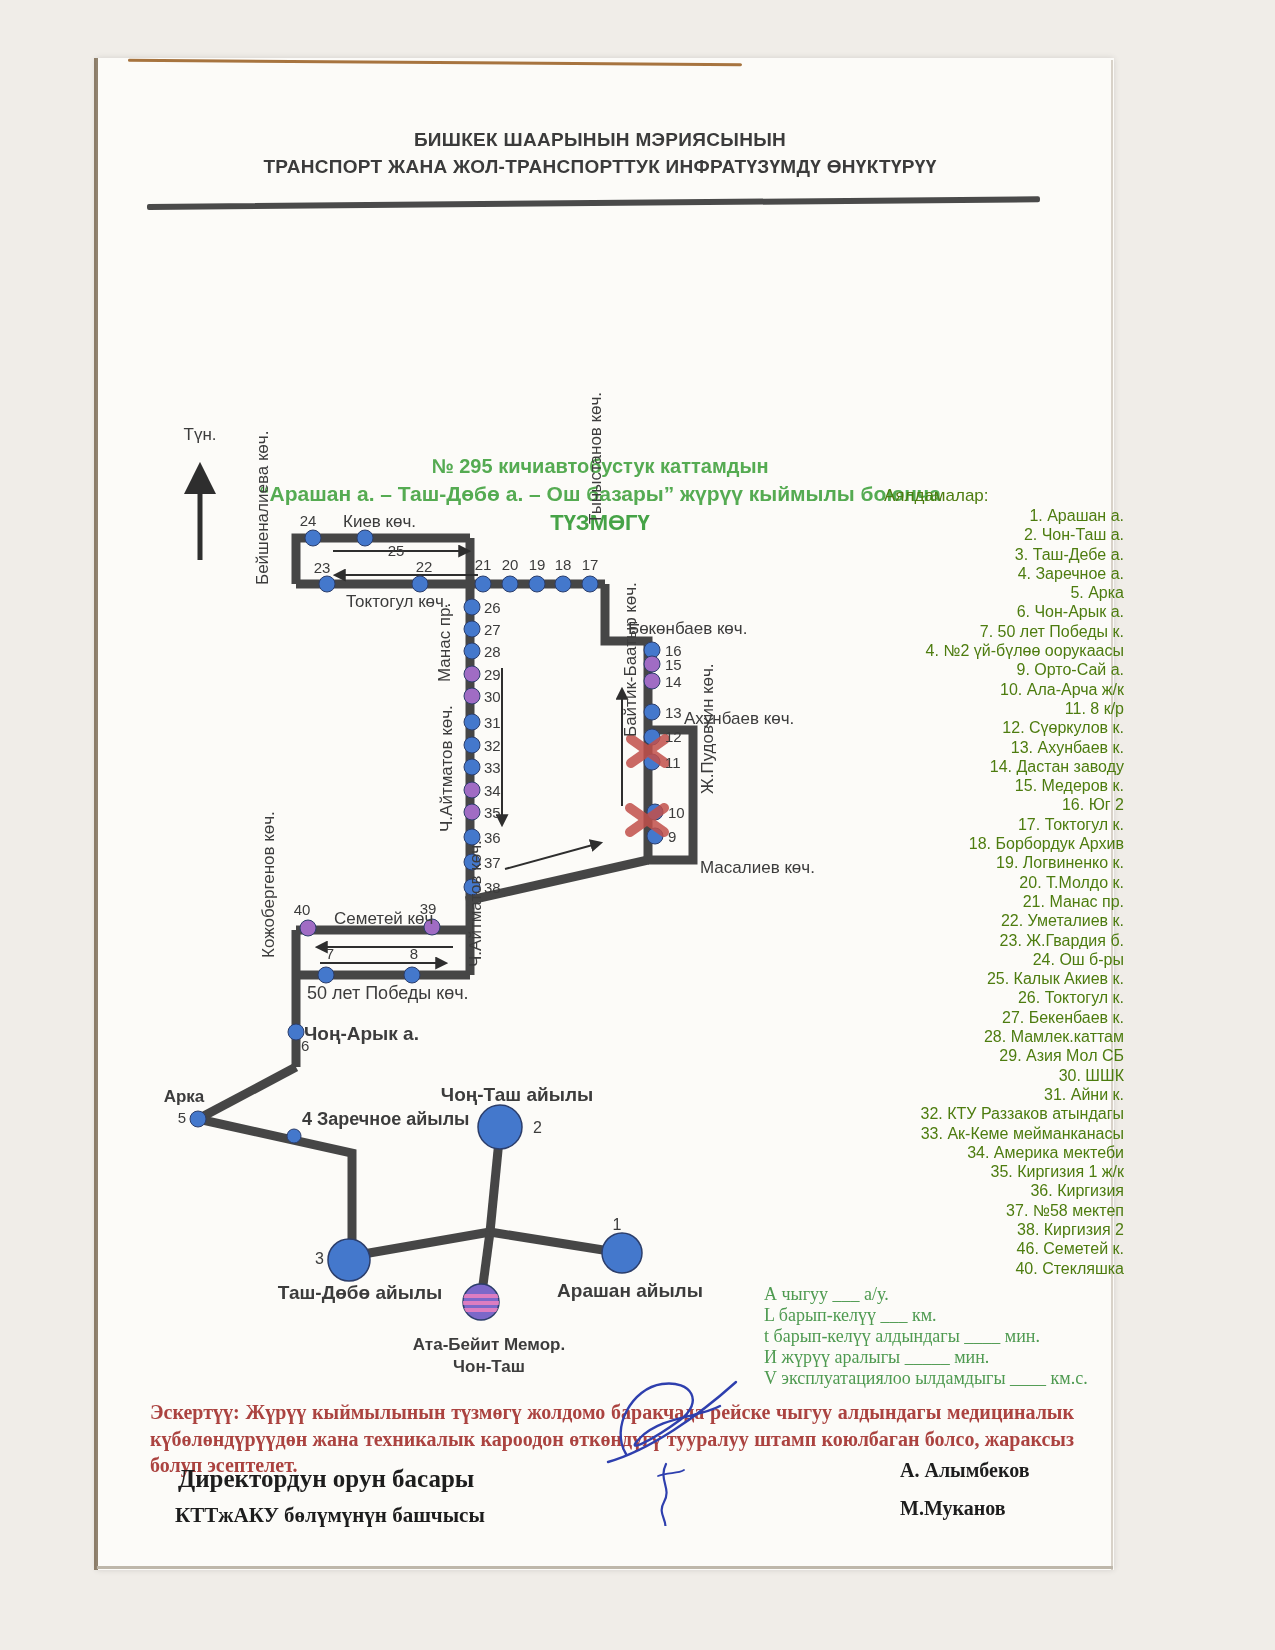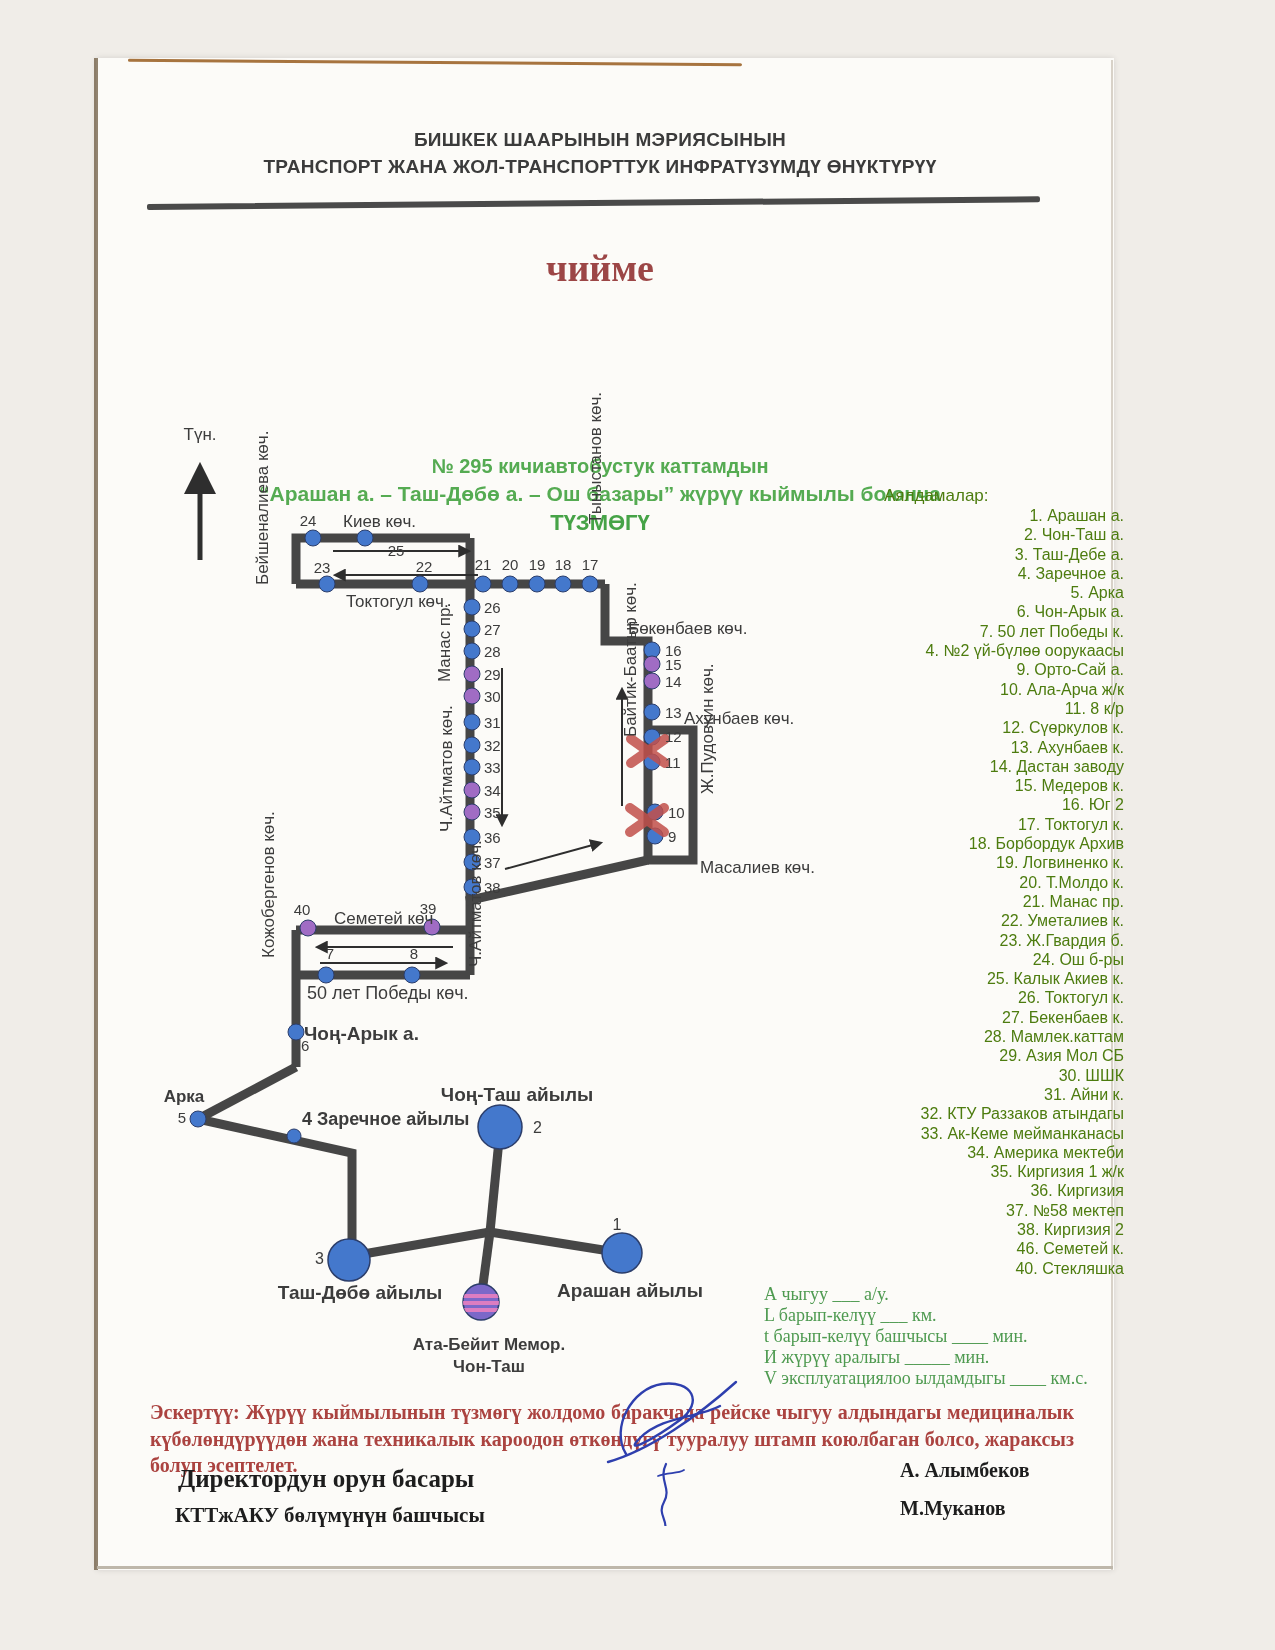--- a/index.html
+++ b/index.html
@@ -61,21 +61,20 @@
 <div class="abs edge-right"></div>
 <div class="abs edge-bottom"></div>
 
 <div class="abs org-header">
   <div>БИШКЕК ШААРЫНЫН  МЭРИЯСЫНЫН</div>
   <div>ТРАНСПОРТ ЖАНА ЖОЛ-ТРАНСПОРТТУК ИНФРАТҮЗҮМДҮ ӨНҮКТҮРҮҮ</div>
 </div>
 <div class="abs rule"></div>
 
 <div class="abs doc-title">
-  <div>чийме</div>
 </div>
 
 <div class="abs subtitle">
   <div class="s1">№ 295  кичиавтобустук каттамдын</div>
   <div class="s2">“Арашан а. – Таш-Дөбө а. – Ош базары” жүрүү кыймылы боюнча</div>
   <div class="s3">ТҮЗМӨГҮ</div>
 </div>
 
 <svg id="map-svg" class="abs" viewBox="0 0 1275 1650" xmlns="http://www.w3.org/2000/svg">
   <defs>
@@ -278,21 +277,21 @@
       <div class="item">37. №58 мектеп</div>
       <div class="item">38. Киргизия 2</div>
       <div class="item">46. Семетей к.</div>
       <div class="item">40. Стекляшка</div>
     </div>
 </div>
 
 <div class="abs legend" id="legend">
     <div>А чыгуу ___ а/у.</div>
     <div>L барып-келүү ___ км.</div>
-    <div>t барып-келүү башчысы ____ мин.</div>
+    <div>t барып-келүү алдындагы ____ мин.</div>
     <div>И жүрүү аралыгы _____ мин.</div>
     <div>V эксплуатациялоо ылдамдыгы ____ км.с.</div>
   </div>
 
 <div class="abs note">
   <b>Эскертүү:</b><span> Жүрүү кыймылынын түзмөгү жолдомо баракчада рейске чыгуу алдындагы медициналык күбөлөндүрүүдөн жана техникалык кароодон өткөндүгү тууралуу штамп коюлбаган болсо, жараксыз болуп эсептелет.</span>
 </div>
 
 <div class="abs sig" style="left:178px;top:1465px;font-size:25px;">Директордун орун басары</div>
 <div class="abs sig" style="left:175px;top:1503px;font-size:21px;">КТТжАКУ  бөлүмүнүн башчысы</div>

